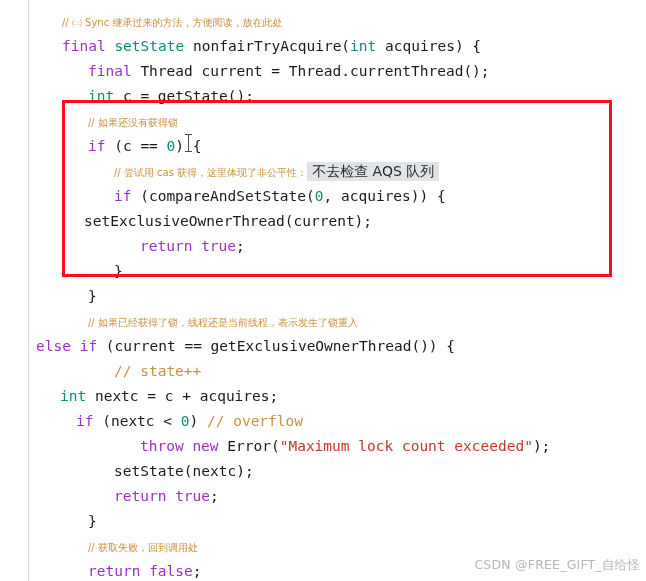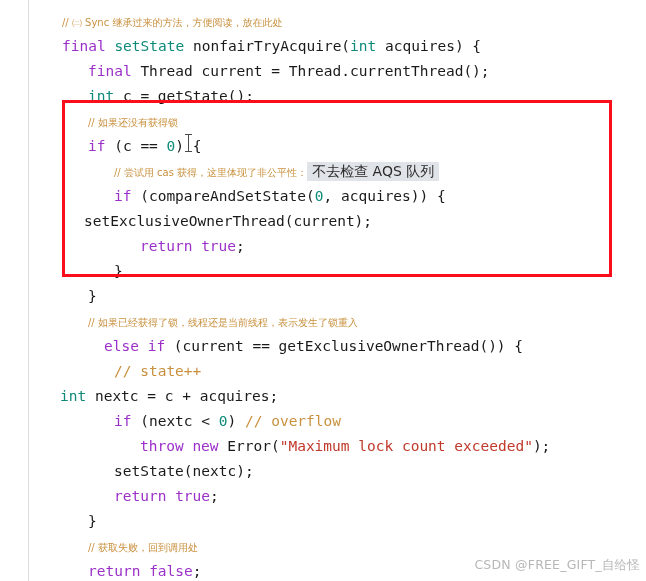--- a/index.html
+++ b/index.html
@@ -119,24 +119,24 @@
     <div class="code-line" style="padding-left: 88px;"><span class="tok-type">int</span><span class="tok-plain"> c = getState();</span></div>
     <div class="code-line" style="padding-left: 88px;"><span class="tok-comment cn">// 如果还没有获得锁</span></div>
     <div class="code-line" style="padding-left: 88px;"><span class="tok-keyword">if</span><span class="tok-plain"> (c == </span><span class="tok-num">0</span><span class="tok-plain">) {</span></div>
     <div class="code-line" style="padding-left: 114px;"><span class="tok-comment cn">// 尝试用 cas 获得，这里体现了非公平性：</span><span class="hl-box">不去检查 AQS 队列</span></div>
     <div class="code-line" style="padding-left: 114px;"><span class="tok-keyword">if</span><span class="tok-plain"> (compareAndSetState(</span><span class="tok-num">0</span><span class="tok-plain">, acquires)) {</span></div>
     <div class="code-line" style="padding-left: 84px;"><span class="tok-plain">setExclusiveOwnerThread(current);</span></div>
     <div class="code-line" style="padding-left: 140px;"><span class="tok-keyword">return</span><span class="tok-plain"> </span><span class="tok-keyword">true</span><span class="tok-plain">;</span></div>
     <div class="code-line" style="padding-left: 114px;"><span class="tok-plain">}</span></div>
     <div class="code-line" style="padding-left: 88px;"><span class="tok-plain">}</span></div>
     <div class="code-line" style="padding-left: 88px;"><span class="tok-comment cn">// 如果已经获得了锁，线程还是当前线程，表示发生了锁重入</span></div>
-    <div class="code-line" style="padding-left: 104px;"><span class="tok-keyword">else</span><span class="tok-plain"> </span><span class="tok-keyword">if</span><span class="tok-plain"> (current == getExclusiveOwnerThread()) {</span></div>
+    <div class="code-line" style="padding-left: 36px;"><span class="tok-keyword">else</span><span class="tok-plain"> </span><span class="tok-keyword">if</span><span class="tok-plain"> (current == getExclusiveOwnerThread()) {</span></div>
     <div class="code-line" style="padding-left: 114px;"><span class="tok-comment">// state++</span></div>
     <div class="code-line" style="padding-left: 60px;"><span class="tok-type">int</span><span class="tok-plain"> nextc = c + acquires;</span></div>
-    <div class="code-line" style="padding-left: 114px;"><span class="tok-keyword">if</span><span class="tok-plain"> (nextc &lt; </span><span class="tok-num">0</span><span class="tok-plain">) </span><span class="tok-comment">// overflow</span></div>
+    <div class="code-line" style="padding-left: 76px;"><span class="tok-keyword">if</span><span class="tok-plain"> (nextc &lt; </span><span class="tok-num">0</span><span class="tok-plain">) </span><span class="tok-comment">// overflow</span></div>
     <div class="code-line" style="padding-left: 140px;"><span class="tok-keyword">throw</span><span class="tok-plain"> </span><span class="tok-keyword">new</span><span class="tok-plain"> Error(</span><span class="tok-string">"Maximum lock count exceeded"</span><span class="tok-plain">);</span></div>
     <div class="code-line" style="padding-left: 114px;"><span class="tok-plain">setState(nextc);</span></div>
     <div class="code-line" style="padding-left: 114px;"><span class="tok-keyword">return</span><span class="tok-plain"> </span><span class="tok-keyword">true</span><span class="tok-plain">;</span></div>
     <div class="code-line" style="padding-left: 88px;"><span class="tok-plain">}</span></div>
     <div class="code-line" style="padding-left: 88px;"><span class="tok-comment cn">// 获取失败，回到调用处</span></div>
     <div class="code-line" style="padding-left: 88px;"><span class="tok-keyword">return</span><span class="tok-plain"> </span><span class="tok-keyword">false</span><span class="tok-plain">;</span></div>
   </div>
 
 <div id="red-annotation-box"></div>
 

